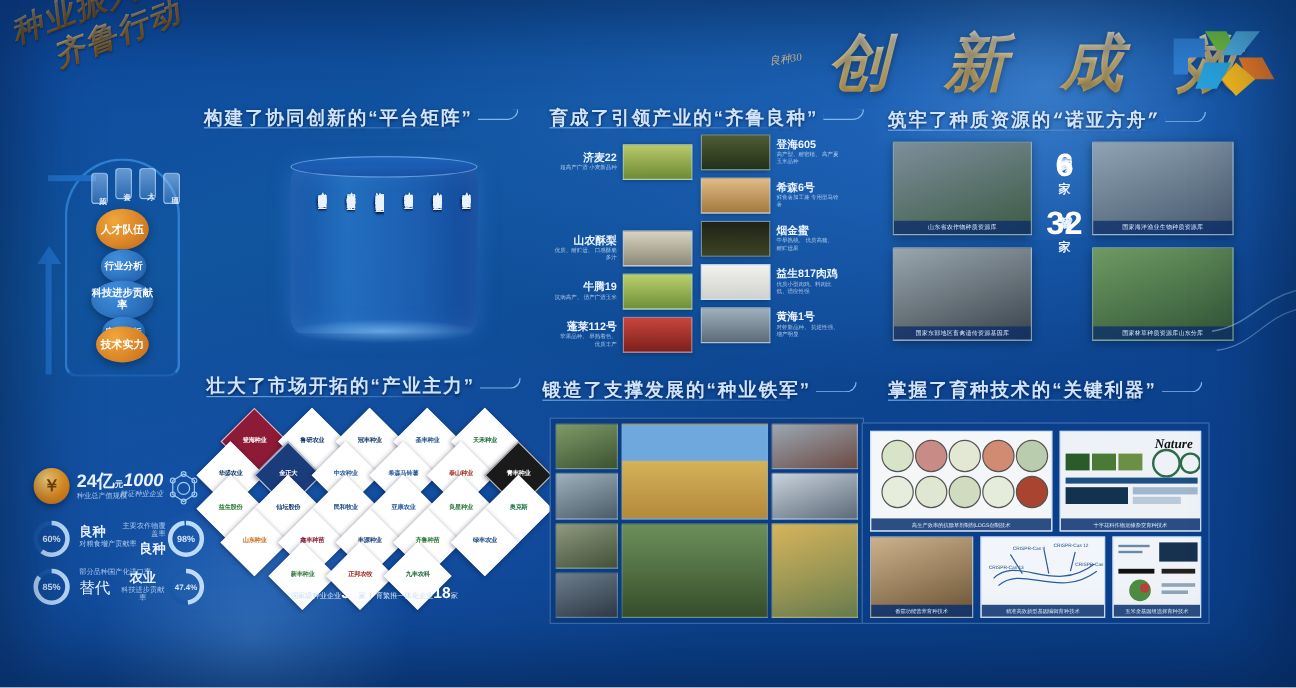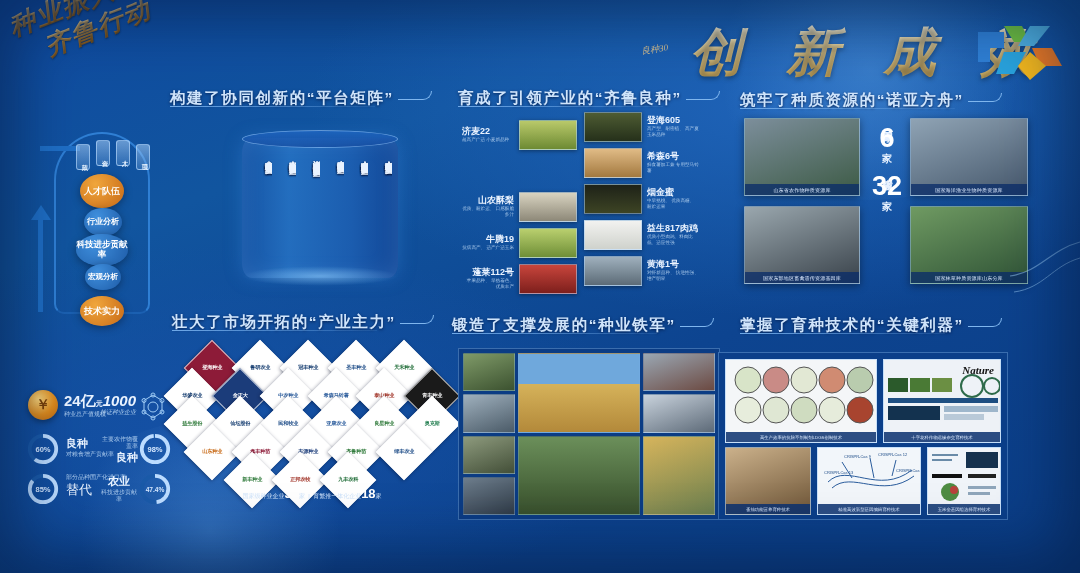--- a/index.html
+++ b/index.html
@@ -266,21 +266,21 @@
   <div class="sec-title" style="left:170px;top:88px;">
     <span>构建了协同创新的“平台矩阵”</span><span class="rule"></span>
   </div>
   <div class="sec-underline" style="left:170px;top:106px;width:205px;"></div>
 
   <div class="sec-title" style="left:458px;top:88px;">
     <span>育成了引领产业的“齐鲁良种”</span><span class="rule"></span>
   </div>
   <div class="sec-underline" style="left:458px;top:106px;width:205px;"></div>
 
-  <div class="sec-title" style="left:740px;top:90px;">
+  <div class="sec-title" style="left:740px;top:90px;font-family:Liberation Mono, monospace;">
     <span>筑牢了种质资源的“诺亚方舟”</span><span class="rule"></span>
   </div>
   <div class="sec-underline" style="left:740px;top:108px;width:215px;"></div>
 
   <div class="sec-title" style="left:172px;top:312px;">
     <span>壮大了市场开拓的“产业主力”</span><span class="rule"></span>
   </div>
   <div class="sec-underline" style="left:172px;top:330px;width:205px;"></div>
 
   <div class="sec-title" style="left:452px;top:315px;">
@@ -301,21 +301,21 @@
 
     <div class="mini-chip" style="left:58px;top:16px;">政策</div>
     <div class="mini-chip" style="left:78px;top:12px;">资金</div>
     <div class="mini-chip" style="left:98px;top:12px;">人才</div>
     <div class="mini-chip" style="left:118px;top:16px;">项目</div>
 
     <div class="node orange" style="left:62px;top:46px;width:44px;height:34px;font-size:9px;">人才队伍</div>
     <div class="node blue" style="left:66px;top:80px;width:38px;height:28px;font-size:8px;">行业分析</div>
     <div class="node blue" style="left:58px;top:106px;width:52px;height:32px;font-size:8.5px;">科技进步贡献率</div>
     <div class="node blue" style="left:67px;top:136px;width:36px;height:26px;font-size:7.5px;">宏观分析</div>
-    <div class="node orange" style="left:62px;top:168px;width:44px;height:30px;font-size:9px;">技术实力</div>
+    <div class="node orange" style="left:62px;top:144px;width:44px;height:30px;font-size:9px;">技术实力</div>
   </div>
 
   <div id="stats">
     <div class="coin" style="left:14px;top:2px;">￥</div>
     <div style="position:absolute;left:50px;top:4px;">
       <div class="stat-num">
         <span>24亿</span><span style="font-size:7px">元</span>
       </div>
       <div class="stat-sub">种业总产值规模</div>
     </div>
@@ -386,21 +386,21 @@
     <div class="vlabel" style="left:74px;">海洋渔业生物育种与可持续产出重点实验室</div>
     <div class="vlabel" style="left:98px;">小麦育种全国重点实验室</div>
     <div class="vlabel" style="left:122px;">山东省大宗蔬菜育种重点实验室</div>
     <div class="vlabel" style="left:146px;">山东省小麦育种重点实验室</div>
     <div class="base"></div>
   </div>
 
   <div id="varieties">
 
     <div class="var-row" style="left:0;top:4px;">
-      <div class="var-text" style="">
+      <div class="var-text" style="text-align:right">
         <div class="var-name">济麦22</div>
         <div class="var-desc">超高产广适
 小麦新品种</div>
       </div>
       <div class="var-thumb" style="background:linear-gradient(180deg,#b9c96a,#6d8a33);"></div>
     </div>
     <div class="var-row" style="left:0;top:76px;">
       <div class="var-text" style="text-align:right">
         <div class="var-name">山农酥梨</div>
         <div class="var-desc">优质、耐贮运、

